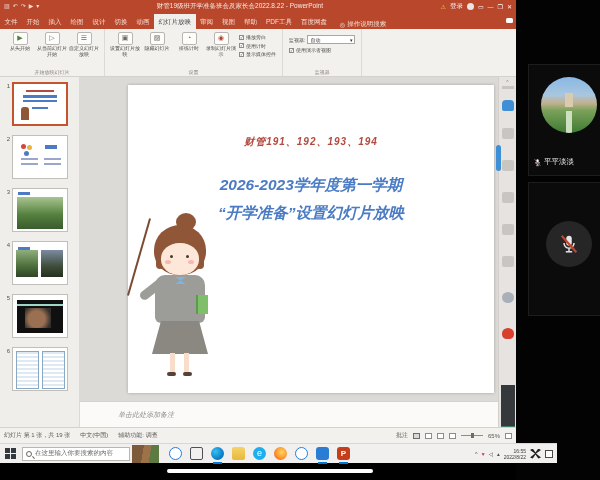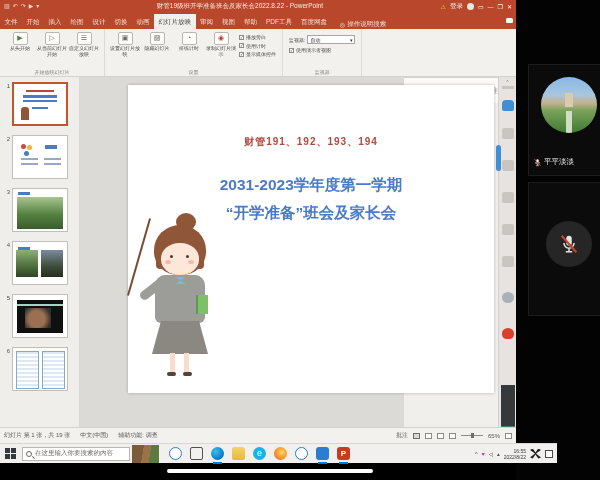--- a/index.html
+++ b/index.html
@@ -51,21 +51,21 @@
   .m-rows{position:absolute;left:8px;top:22px;width:40px;display:grid;grid-template-columns:1fr 1fr;gap:3px 6px;}
   .m-rows i{height:2px;background:#9aa7c9;}
   .m-cap{width:12px;height:2.5px;background:#4a7bc4;margin:3px 0 2px 5px;}
   .m-photo{height:32px;margin:0 4px;background:linear-gradient(#a8c491 0%,#55813f 55%,#3a5c2d 100%);}
   .m-ph2{display:inline-block;width:22px;height:27px;margin:8px 0 0 3px;background:linear-gradient(#8fae7b 0%,#4d6f3c 60%,#2f4526 100%);}
   .m-video{margin:5px 4px;height:33px;background:#101010;position:relative;}
   .m-video:before{content:"";position:absolute;left:0;right:0;top:4px;height:2px;background:#9fd6c8;}
   .m-face{position:absolute;left:8px;top:8px;width:26px;height:20px;background:radial-gradient(circle at 45% 55%,#9a6f52 0 45%,#33302c 80%);}
   .m-table{display:inline-block;width:23px;height:38px;margin:3px 0 0 3px;border:1px solid #88a8c4;background:repeating-linear-gradient(#dfe9f3 0 2px,#ffffff 2px 4px);}
 
-  .rightcol{flex:1;display:flex;flex-direction:row;}
+  .rightcol{flex:1;display:flex;flex-direction:column;font-style:italic;}
   .canvas{flex:1;background:#dcdad6;position:relative;}
   .slide{position:absolute;left:48px;top:8px;width:366px;height:308px;background:#fff;box-shadow:0 0 3px rgba(0,0,0,.25);}
   .s-class{position:absolute;left:0;right:0;top:50px;text-align:center;font-size:10px;font-weight:bold;color:#b4493f;letter-spacing:1px;}
   .s-t1{position:absolute;left:0;right:0;top:90px;text-align:center;font-size:15.5px;font-weight:bold;color:#4a7bc4;}
   .s-t2{position:absolute;left:0;right:0;top:118px;text-align:center;font-size:15.5px;font-weight:bold;color:#4a7bc4;}
   .s-date{position:absolute;left:0;right:0;top:238px;text-align:center;font-size:11px;font-weight:bold;color:#4a7bc4;}
 
   
   .teach{position:absolute;left:2px;top:128px;width:98px;height:176px;}
   .t-stick{position:absolute;left:8px;top:4px;width:2px;height:80px;background:#7a4a33;transform:rotate(16deg);}
@@ -315,22 +315,22 @@
           <div class="thumb">
             <div class="m-table"></div><div class="m-table"></div>
           </div>
         </div>
       </div>
 
       <div class="rightcol">
         <div class="canvas">
           <div class="slide">
             <div class="s-class">财管191、192、193、194</div>
-            <div class="s-t1">2031-2023学年度第一学期</div>
-            <div class="s-t2">“开学准备”班会及家长会</div>
+            <div class="s-t1">2026-2023学年度第一学期</div>
+            <div class="s-t2">“开学准备”设置幻灯片放映</div>
             <div class="teach">
               <div class="t-stick"></div>
               <div class="t-arm"></div>
               <div class="t-bun"></div>
               <div class="t-hair"></div>
               <div class="t-sidehair"></div>
               <div class="t-sidehair r"></div>
               <div class="t-face"></div>
               <div class="t-eye" style="left:40px;"></div>
               <div class="t-eye" style="left:56px;"></div>

